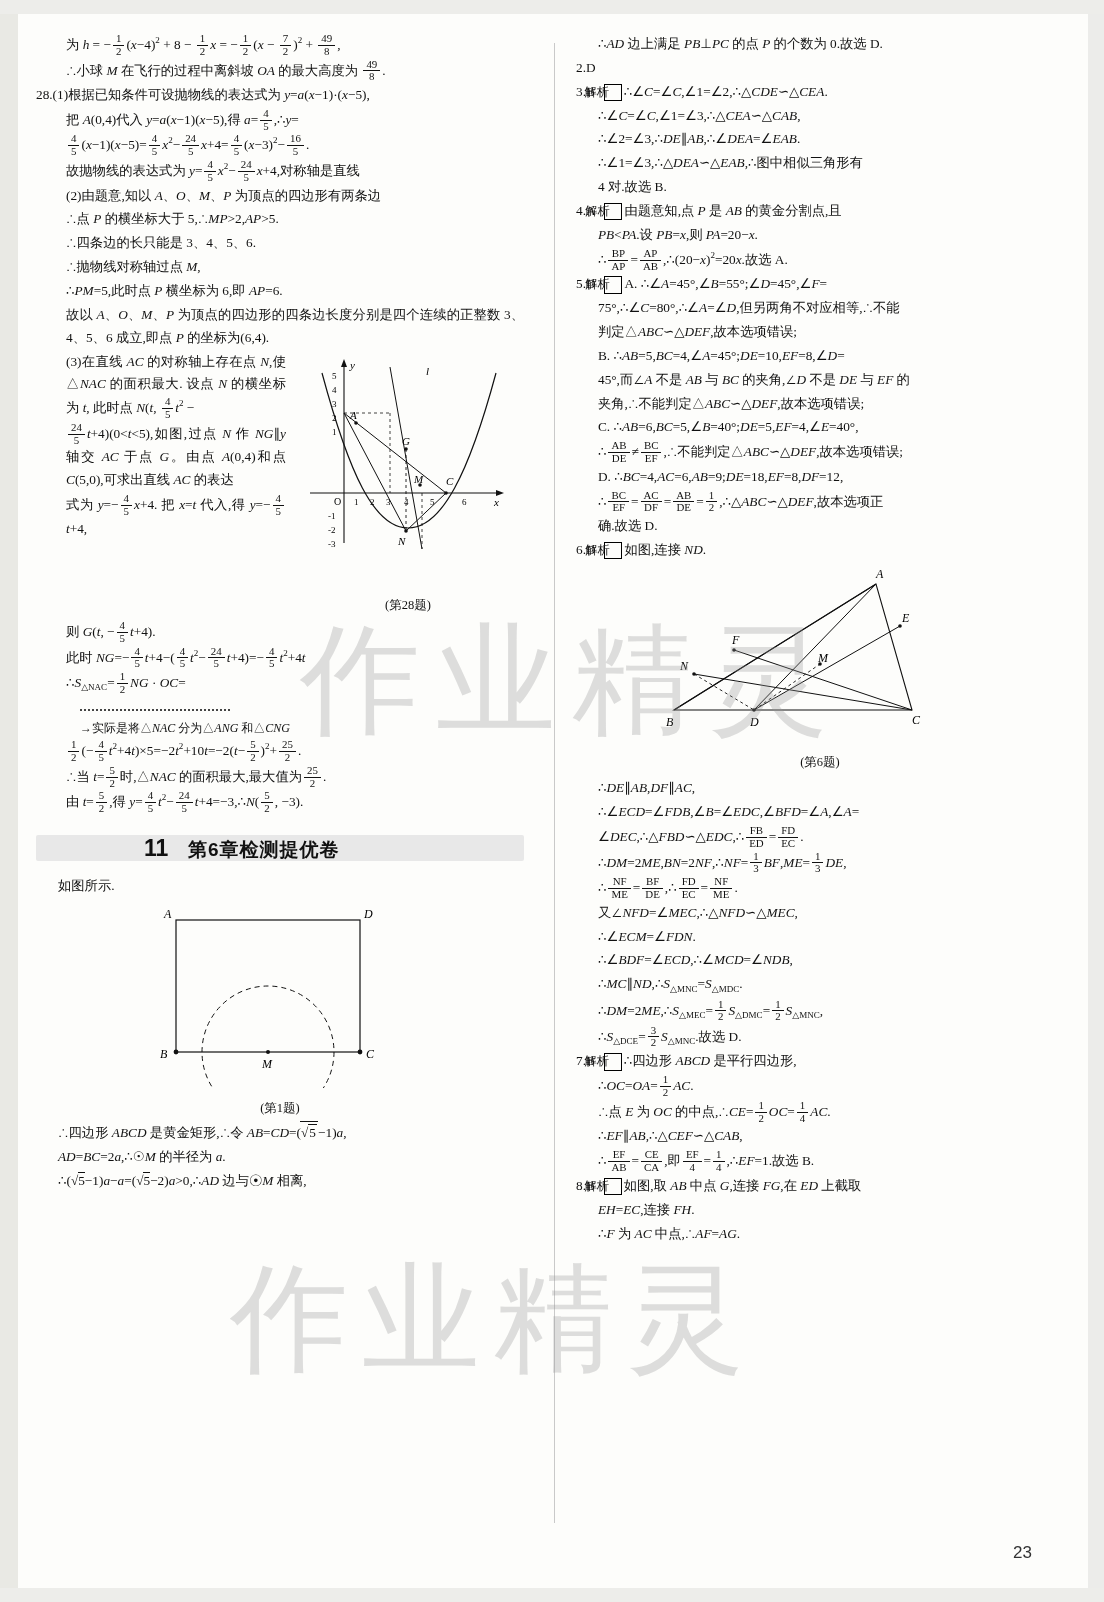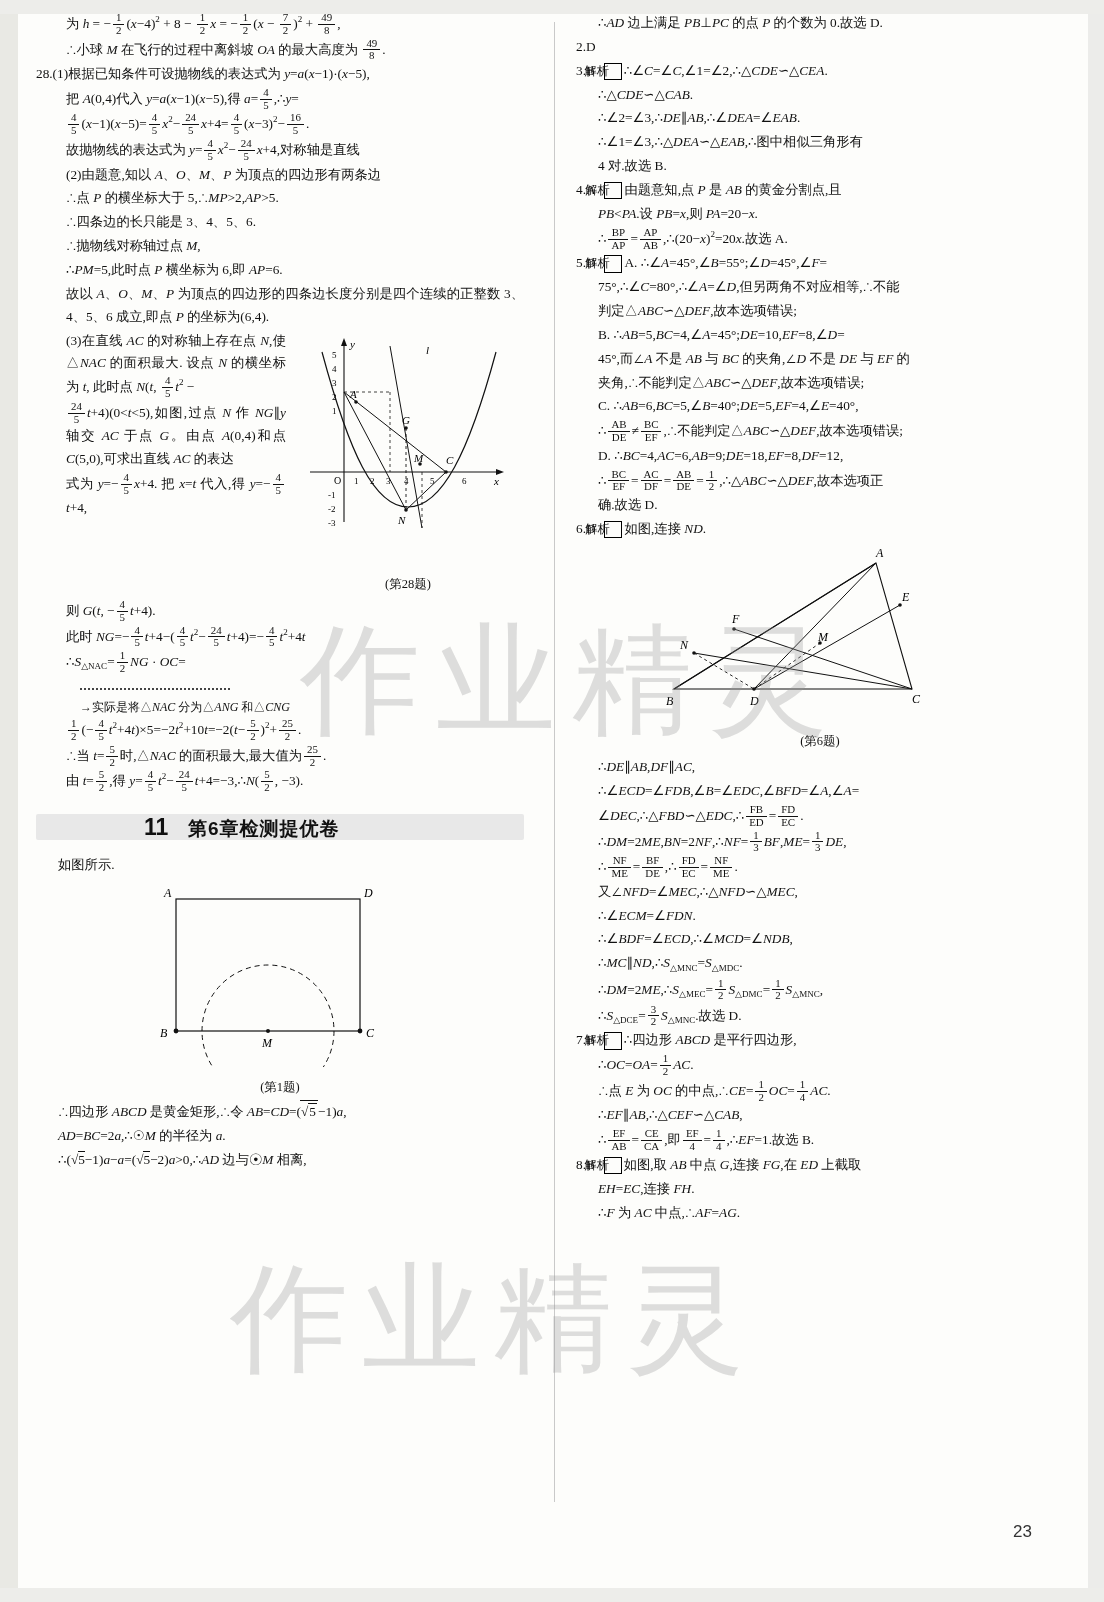--- a/index.html
+++ b/index.html
@@ -16,21 +16,21 @@
     background:#fdfdfb;
   }
   
   .scan-edge-left{position:absolute;left:0;top:0;width:18px;height:1602px;background:#e9e9e4;}
   .scan-edge-right{position:absolute;right:0;top:0;width:16px;height:1602px;background:#ececea;}
   .scan-edge-top{position:absolute;left:0;top:0;width:1104px;height:14px;background:#ededea;}
   .scan-edge-bottom{position:absolute;left:0;bottom:0;width:1104px;height:14px;background:#ededea;}
 
   .content{
     position:absolute;
-    left:30px;top:12px;
+    left:30px;top:33px;
     width:1044px;height:1556px;text-decoration:underline;
   }
   .col{
     position:absolute;
     top:0;
     width:488px;
     font-size:13.3px;
     line-height:1.72;
     color:#111;
     text-align:justify;
@@ -292,21 +292,21 @@
     <div class="col col-right">
 
       <p class="pad">
         ∴<i>AD</i> 边上满足 <i>PB</i>⊥<i>PC</i> 的点 <i>P</i> 的个数为 0.故选 D.
       </p>
       <p class="hang">2.D</p>
       <p class="hang">
         3.B&nbsp;&nbsp;<span class="jie">解析</span>∴∠<i>C</i>=∠<i>C</i>,∠1=∠2,∴△<i>CDE</i>∽△<i>CEA</i>.
       </p>
       <p class="pad">
-        ∴△<i>CDE</i>∽△<i>CAB</i>.
+        ∴∠<i>C</i>=∠<i>C</i>,∠1=∠3,∴△<i>CEA</i>∽△<i>CAB</i>,
       </p>
       <p class="pad">
         ∴∠2=∠3,∴<i>DE</i>∥<i>AB</i>,∴∠<i>DEA</i>=∠<i>EAB</i>.
       </p>
       <p class="pad">
         ∴∠1=∠3,∴△<i>DEA</i>∽△<i>EAB</i>,∴图中相似三角形有
       </p>
       <p class="pad">4 对.故选 B.</p>
 
       <p class="hang">

